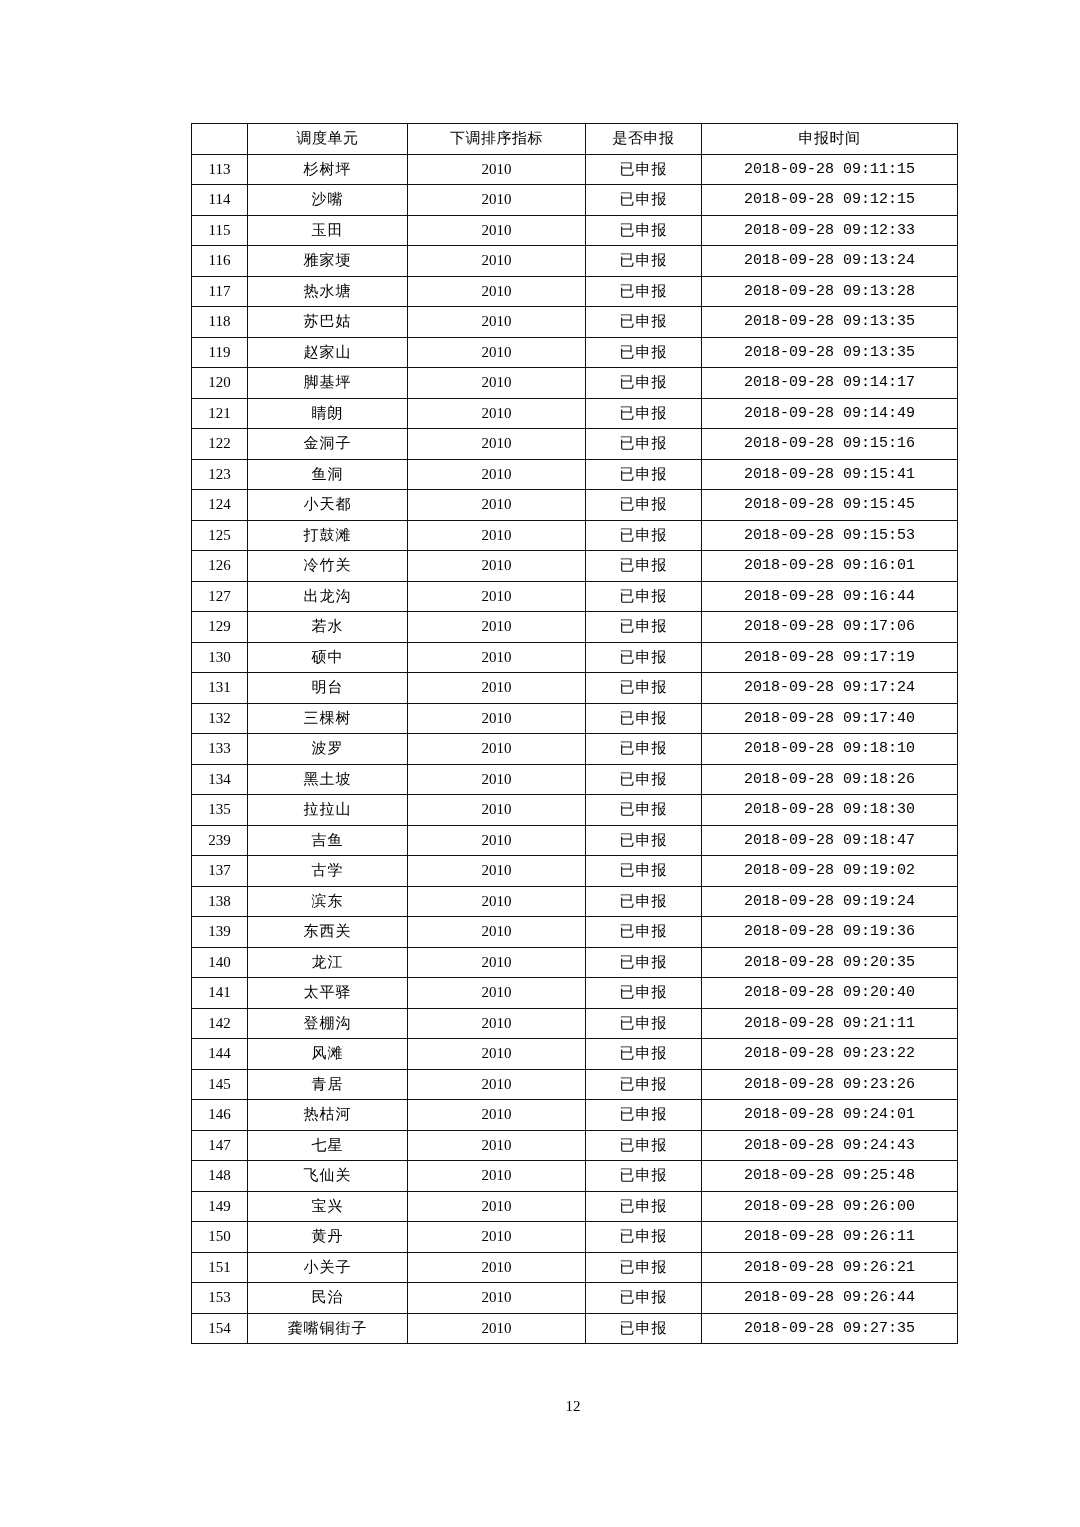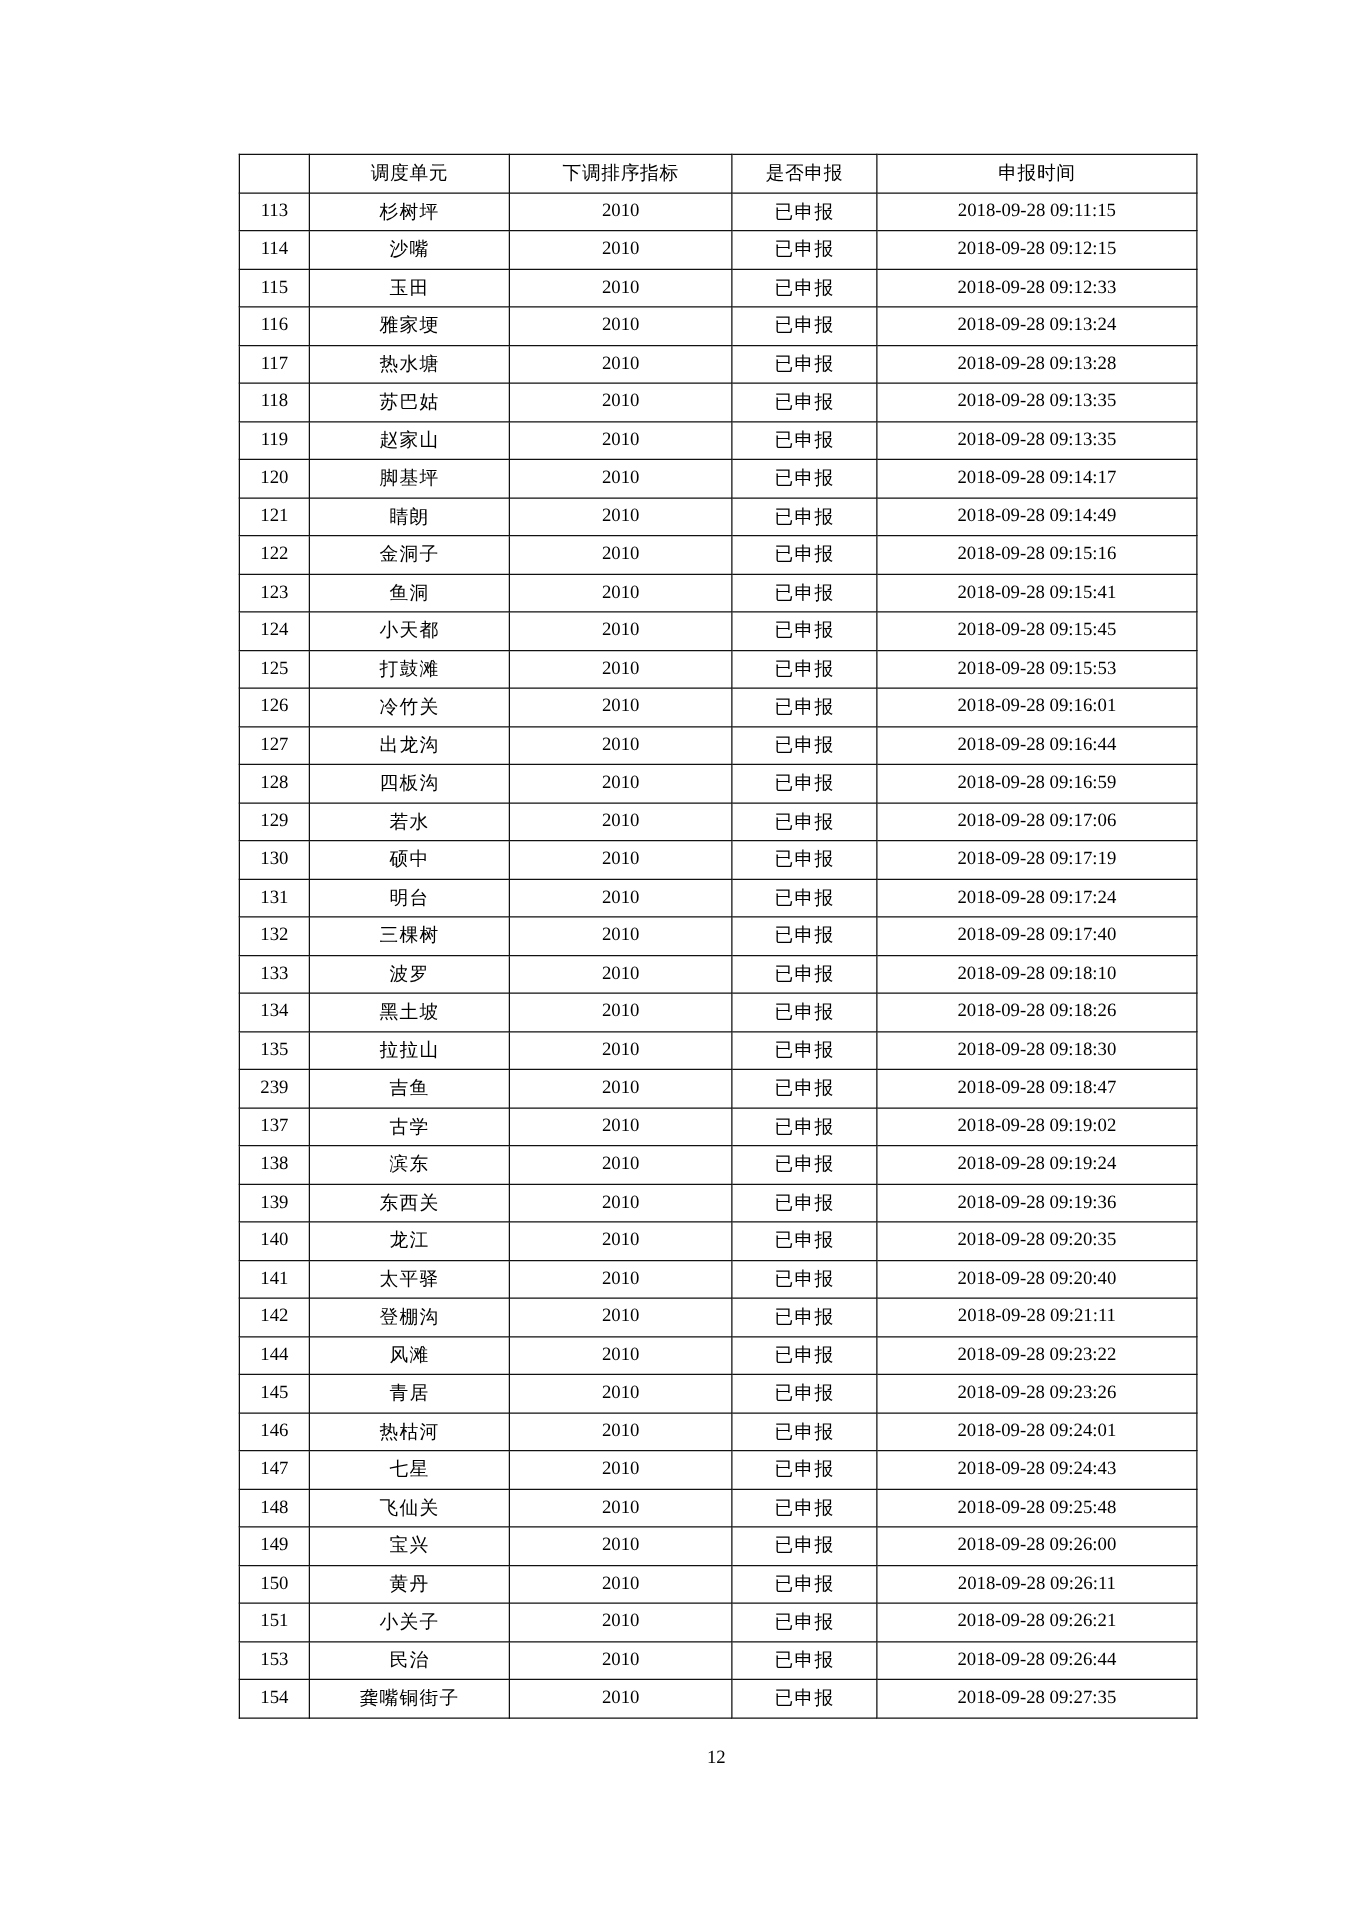--- a/index.html
+++ b/index.html
@@ -60,21 +60,21 @@
   td.num, td.metric {
     font-family: "Liberation Serif", serif;
     font-size: 15px;
   }
   td.unit, td.flag {
     font-family: "DejaVu Sans", sans-serif;
     font-size: 15px;
     letter-spacing: 1px;
   }
   td.time {
-    font-family: Liberation Serif, serif;
+    font-family: Liberation Mono, monospace;
     font-size: 14px;
     letter-spacing: 0px;
   }
   .page-number {
     position: absolute;
     left: 0;
     top: 1398px;
     width: 1080px;
     text-align: center;
     font-family: Liberation Serif, serif;
@@ -204,27 +204,20 @@
             <td class="time">2018-09-28 09:16:01</td>
           </tr>
           <tr>
             <td class="num">127</td>
             <td class="unit">出龙沟</td>
             <td class="metric">2010</td>
             <td class="flag">已申报</td>
             <td class="time">2018-09-28 09:16:44</td>
           </tr>
           <tr>
-            <td class="num">128</td>
-            <td class="unit">四板沟</td>
-            <td class="metric">2010</td>
-            <td class="flag">已申报</td>
-            <td class="time">2018-09-28 09:16:59</td>
-          </tr>
-          <tr>
             <td class="num">129</td>
             <td class="unit">若水</td>
             <td class="metric">2010</td>
             <td class="flag">已申报</td>
             <td class="time">2018-09-28 09:17:06</td>
           </tr>
           <tr>
             <td class="num">130</td>
             <td class="unit">硕中</td>
             <td class="metric">2010</td>

